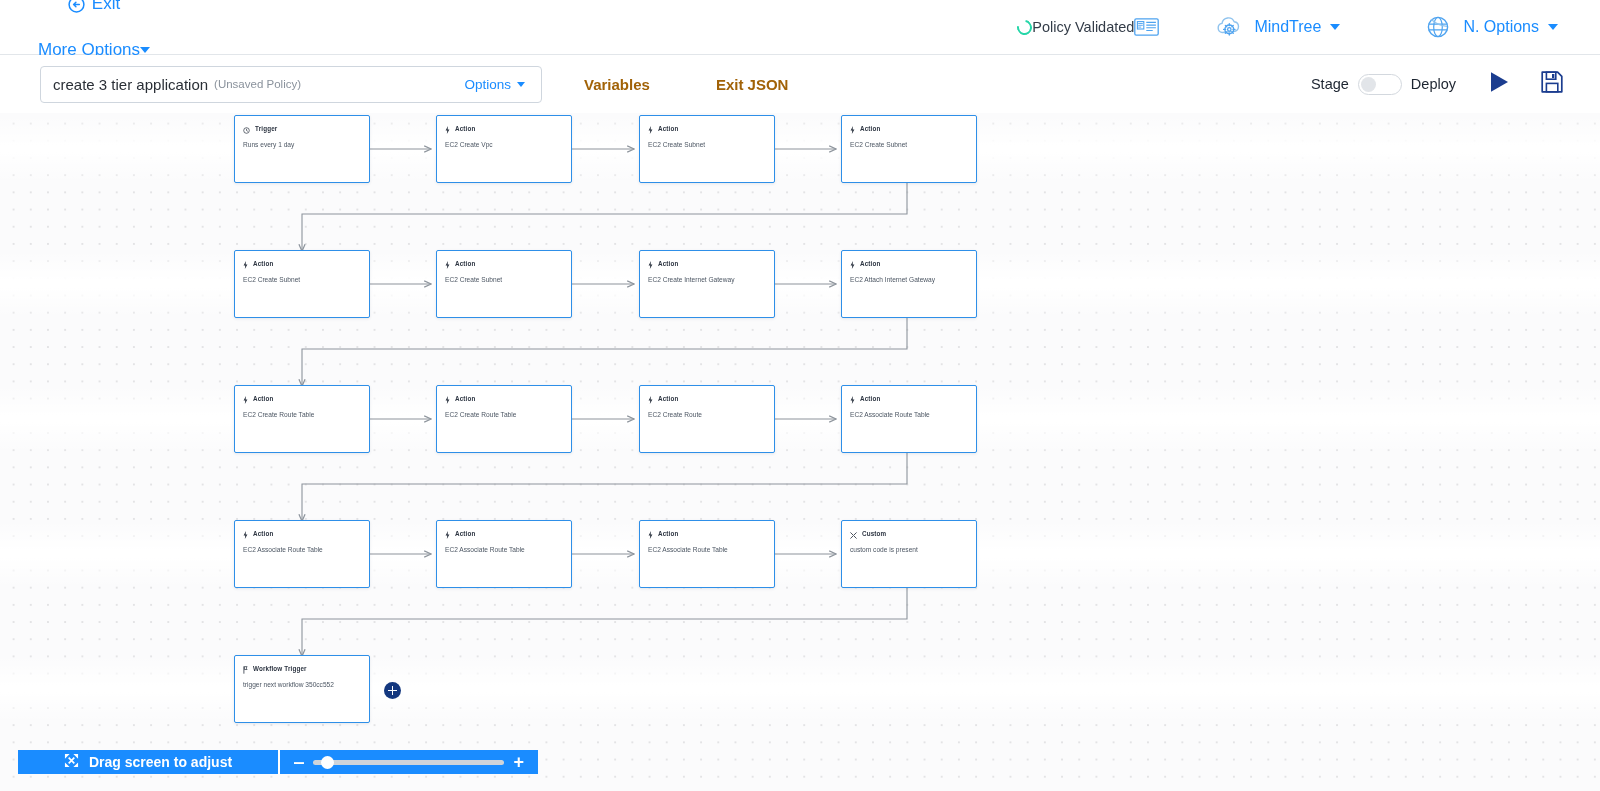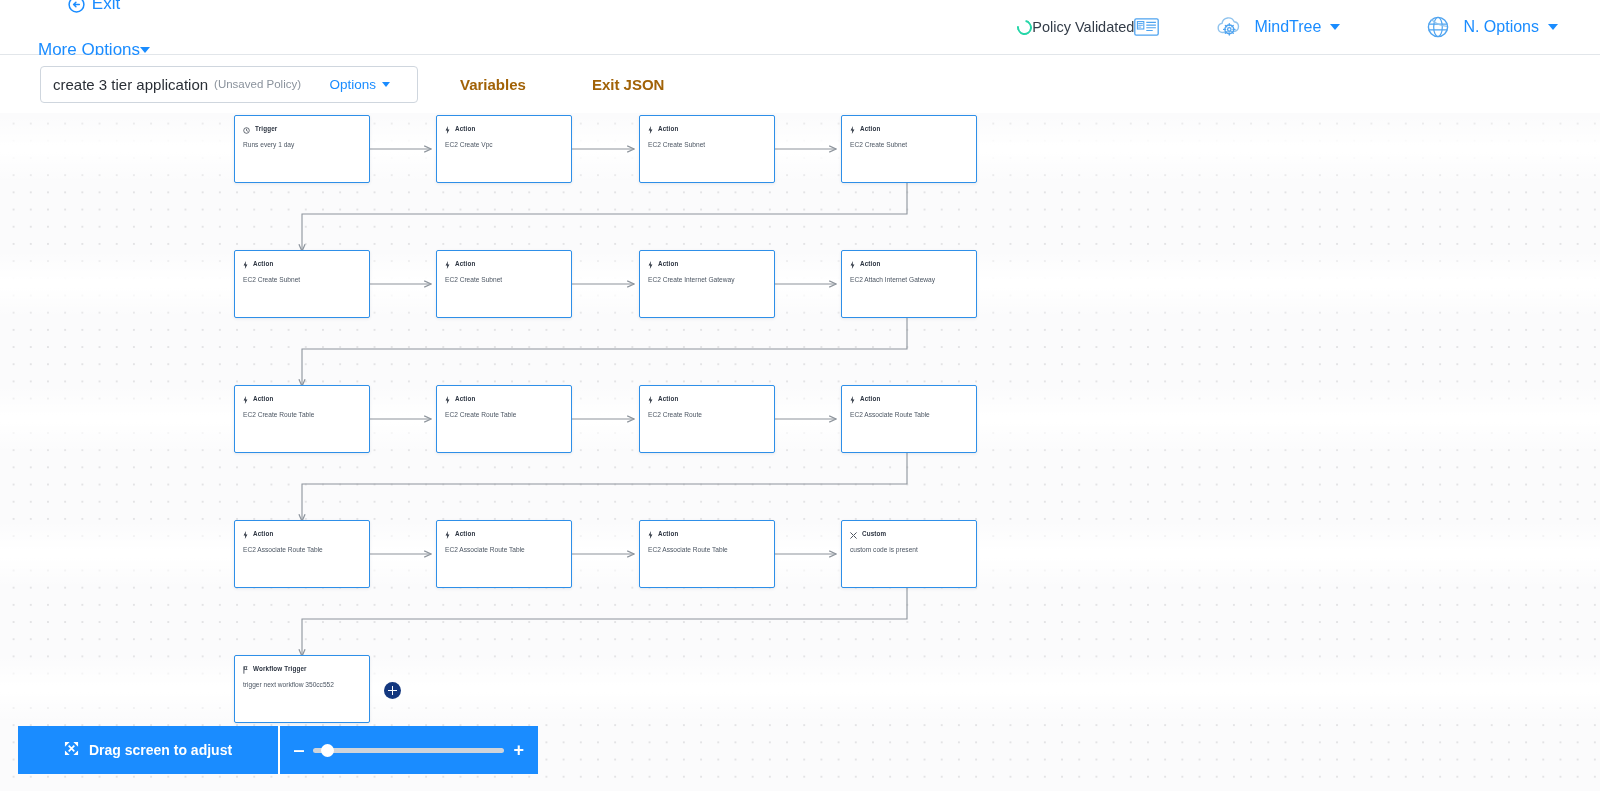--- a/index.html
+++ b/index.html
@@ -56,25 +56,25 @@
   
   .subbar {
     position: absolute; top: 55px; left: 0;
     width: 1600px; height: 58px;
     background: #ffffff;
     display: flex; align-items: center;
     z-index: 30;
   }
   .name-box {
     margin-left: 40px;
-    width: 378px; height: 37px;
+    width: 502px; height: 37px;
     border: 1px solid #cfd6de; border-radius: 4px;
     background: #fff;
     display: flex; align-items: center;
-    padding: 0 27px 0 12px;
+    padding: 0 16px 0 12px;
   }
   .wf-name { font-size: 15px; color: #2a2f36; }
   .wf-unsaved { font-size: 11.5px; color: #8a929c; margin-left: 6px; }
   .opts-link {
     margin-left: auto; color: #1a8cff; font-size: 13.5px;
     display: flex; align-items: center; gap: 6px; cursor: pointer;
   }
   .caret-s {
     width: 0; height: 0;
     border-left: 4px solid transparent;
@@ -154,21 +154,21 @@
   }
   .addbtn::before, .addbtn::after {
     content: ""; position: absolute; background: #ffffff;
   }
   .addbtn::before { left: 4px; top: 7.6px; width: 9px; height: 1.8px; }
   .addbtn::after  { top: 4px; left: 7.6px; height: 9px; width: 1.8px; }
 
   
   .bottombar {
     position: absolute; left: 18px; bottom: 17px;
-    height: 48px; display: flex; align-items: stretch;
+    height: 24px; display: flex; align-items: stretch;
     z-index: 40;
   }
   .drag-pane {
     width: 260px; background: #1a8cff;
     display: flex; align-items: center; justify-content: center;
     gap: 10px; color: #fff; font-size: 14px; font-weight: bold;
     cursor: grab;
   }
   .zoom-pane {
     width: 260px; background: #1a8cff;
@@ -262,20 +262,42 @@
     <span class="wf-unsaved">(Unsaved Policy)</span>
     <span class="opts-link">
       <span>Options</span>
       <span class="caret-s"></span>
     </span>
   </div>
 
   <div class="tabitem" id="tab-variables">Variables</div>
   <div class="tabitem" id="tab-viewjson">Exit JSON</div>
 
+  <div class="right-ctl">
+    <span class="stage-lbl">Stage</span>
+    <span class="toggle">
+      <span class="knob"></span>
+    </span>
+    <span class="deploy-lbl">Deploy</span>
+
+    <span class="play-btn">
+      <svg width="26" height="26" viewBox="0 0 26 26">
+        <path d="M5 3.2 L22 13 L5 22.8 Z" fill="#1b3d8f"></path>
+      </svg>
+    </span>
+
+    <span class="save-btn">
+      <svg width="24" height="24" viewBox="0 0 24 24">
+        <path d="M2.2 2.2h15.4l4.2 4.2v15.4H2.2Z" fill="none" stroke="#1b3d8f" stroke-width="1.7" stroke-linejoin="round"></path>
+        <rect x="6.4" y="2.2" width="9.4" height="7" fill="none" stroke="#1b3d8f" stroke-width="1.6"></rect>
+        <rect x="6.4" y="13.4" width="11.4" height="8.4" fill="none" stroke="#1b3d8f" stroke-width="1.6"></rect>
+        <rect x="12" y="4" width="2.4" height="4" fill="#1b3d8f"></rect>
+      </svg>
+    </span>
+  </div>
 </div>
 
 <div class="canvas">
 
   <div class="rowband" style="top:2px"></div>
   <div class="rowband" style="top:137px"></div>
   <div class="rowband" style="top:272px"></div>
   <div class="rowband" style="top:407px"></div>
   <div class="rowband" style="top:542px"></div>
 

